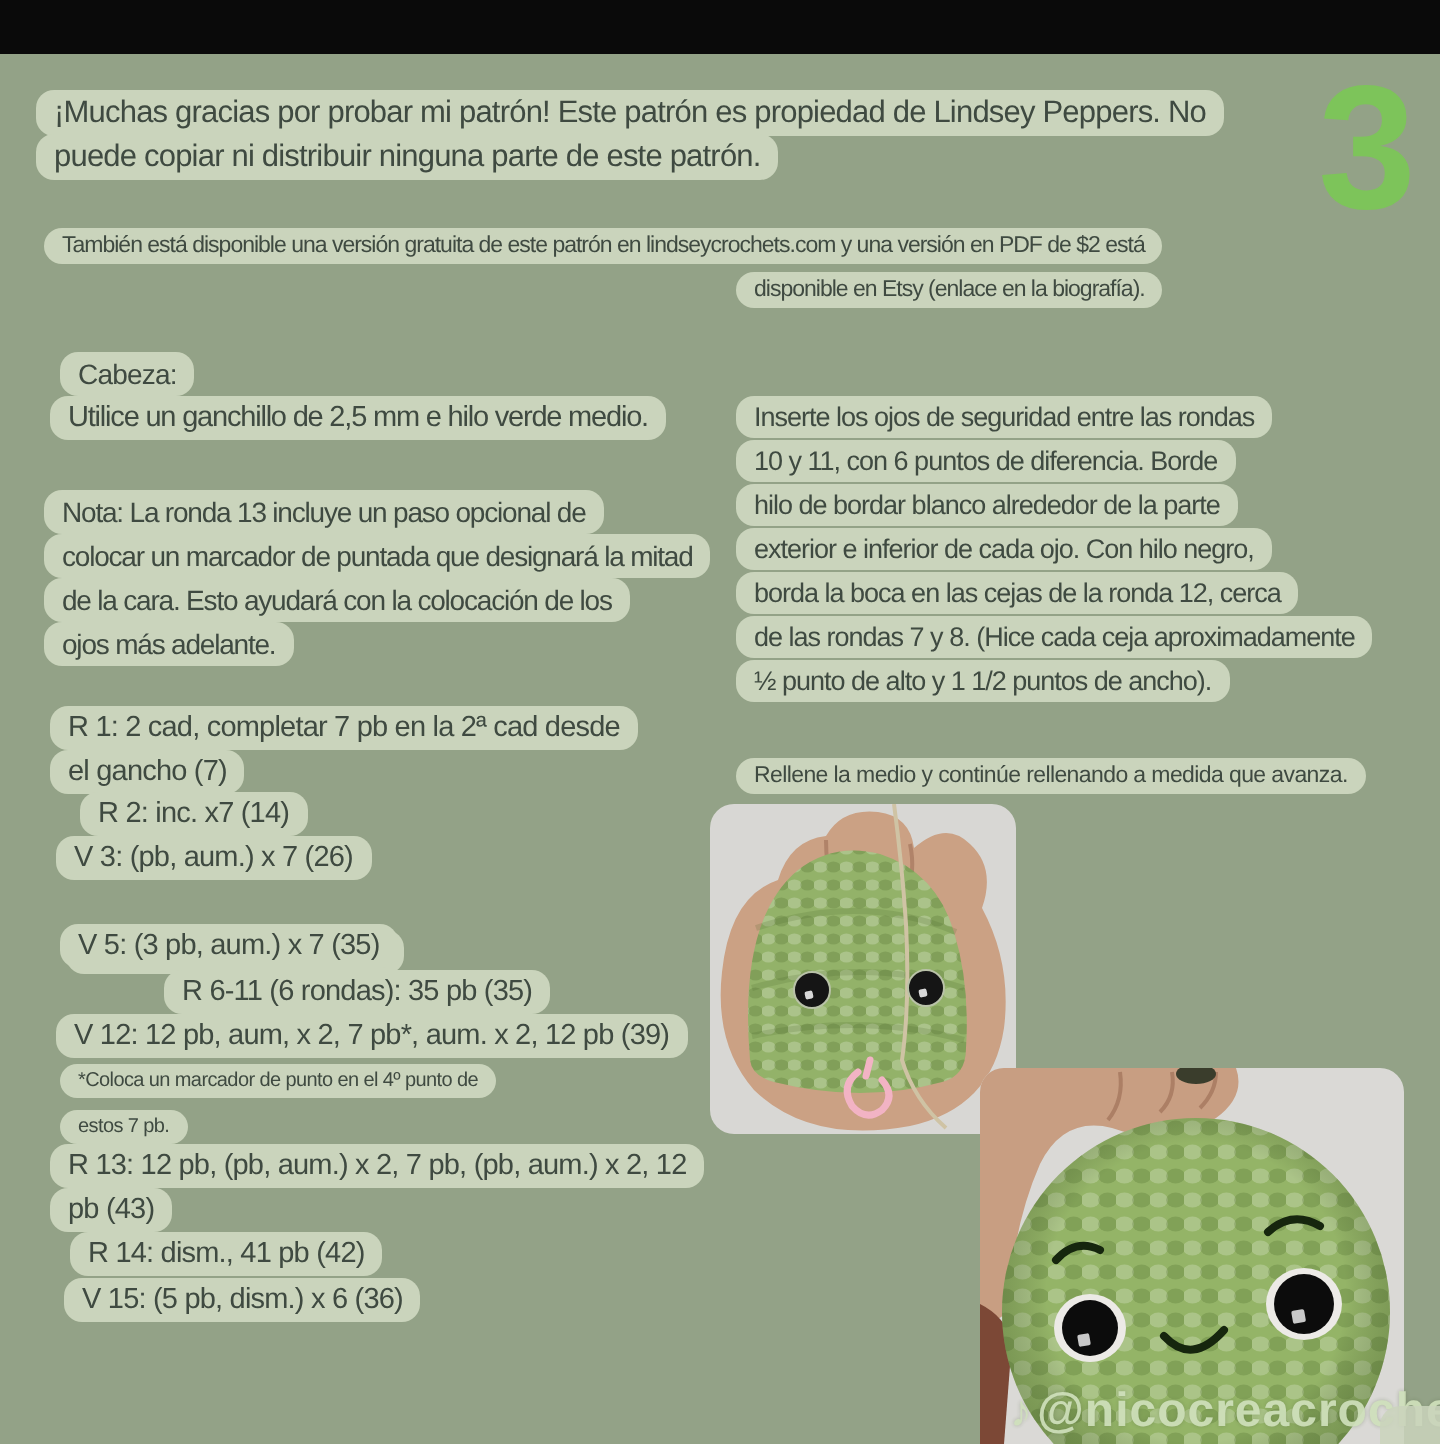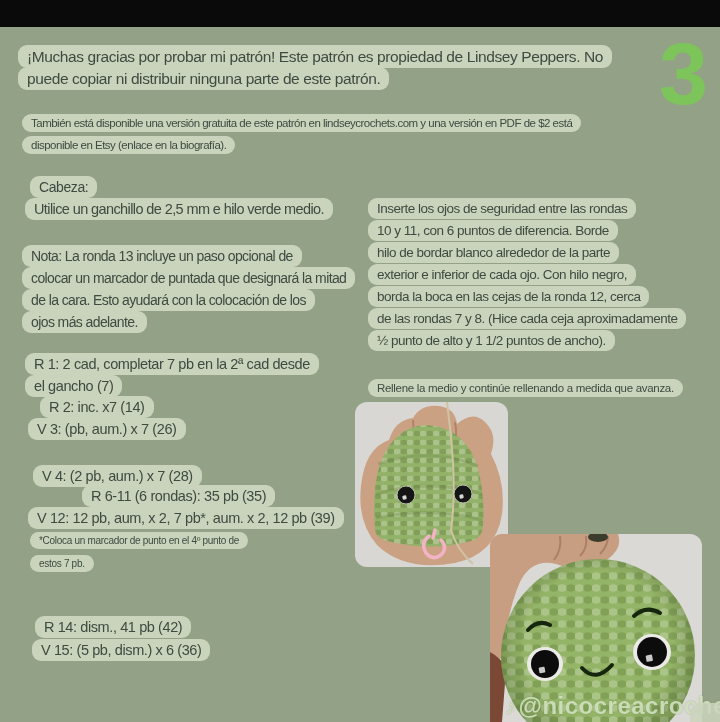--- a/index.html
+++ b/index.html
@@ -16,21 +16,21 @@
     color:var(--page_number,#7dc45a);
   }
   .tb { position:absolute; line-height:22px; letter-spacing:-0.4px; }
   .hl {
     background:var(--bubble,#cad4bc);
     border-radius:9px; padding:3px 9px;
     -webkit-box-decoration-break:clone; box-decoration-break:clone;
     white-space:pre-line;
   }
   .intro    { left:18px;  top:46px;  font-size:15.5px; }
-  .version  { left:22px;  top:112px; font-size:11.5px; letter-spacing:-0.5px; }
+  .version  { left:22px;  top:112px; font-size:11.5px; letter-spacing:-0.5px;text-align:right; }
   .cabeza   { left:30px;  top:176px; font-size:14px; }
   .hook     { left:25px;  top:198px; font-size:14.5px; letter-spacing:-0.6px; }
   .nota     { left:22px;  top:245px; font-size:14px;   letter-spacing:-0.6px; }
   .eyes-note{ left:368px; top:198px; font-size:13.5px; letter-spacing:-0.5px; }
   .stuffing { left:368px; top:377px; font-size:11.5px; letter-spacing:-0.3px; }
 
   .pl { position:absolute; line-height:22px; font-size:14.5px; letter-spacing:-0.4px; }
   .pl1  { left:25px; top:353px; }
   .pl2  { left:40px; top:396px; }
   .pl3  { left:28px; top:418px; }
@@ -92,24 +92,27 @@
 de las rondas 7 y 8. (Hice cada ceja aproximadamente
 ½ punto de alto y 1 1/2 puntos de ancho).</span></div>
 
   <div class="tb stuffing"><span class="hl">Rellene la medio y continúe rellenando a medida que avanza.</span></div>
 
   <div class="pl pl1"><span class="hl">R 1: 2 cad, completar 7 pb en la 2ª cad desde
 el gancho (7)</span></div>
   <div class="pl pl2"><span class="hl">R 2: inc. x7 (14)</span></div>
   <div class="pl pl3"><span class="hl">V 3: (pb, aum.) x 7 (26)</span></div>
   <div class="pl pl4"><span class="hl">V 4: (2 pb, aum.) x 7 (28)</span></div>
+  <div class="pl pl5"><span class="hl">V 5: (3 pb, aum.) x 7 (35)</span></div>
   <div class="pl pl6"><span class="hl">R 6-11 (6 rondas): 35 pb (35)</span></div>
   <div class="pl pl7"><span class="hl">V 12: 12 pb, aum, x 2, 7 pb*, aum. x 2, 12 pb (39)</span></div>
   <div class="pl pl8"><span class="hl">*Coloca un marcador de punto en el 4º punto de
 estos 7 pb.</span></div>
+  <div class="pl pl9"><span class="hl">R 13: 12 pb, (pb, aum.) x 2, 7 pb, (pb, aum.) x 2, 12
+pb (43)</span></div>
   <div class="pl pl10"><span class="hl">R 14: dism., 41 pb (42)</span></div>
   <div class="pl pl11"><span class="hl">V 15: (5 pb, dism.) x 6 (36)</span></div>
 
   <div class="photo photo1">
     <svg viewBox="0 0 153 165" preserveAspectRatio="none">
       <defs>
         <pattern id="st1" width="13" height="9" patternUnits="userSpaceOnUse">
           <ellipse cx="3.2" cy="4.5" rx="3.6" ry="2.8" fill="rgba(255,255,255,0.22)"></ellipse>
           <ellipse cx="9.7" cy="4.5" rx="3.6" ry="2.8" fill="rgba(55,85,25,0.20)"></ellipse>
         </pattern>

